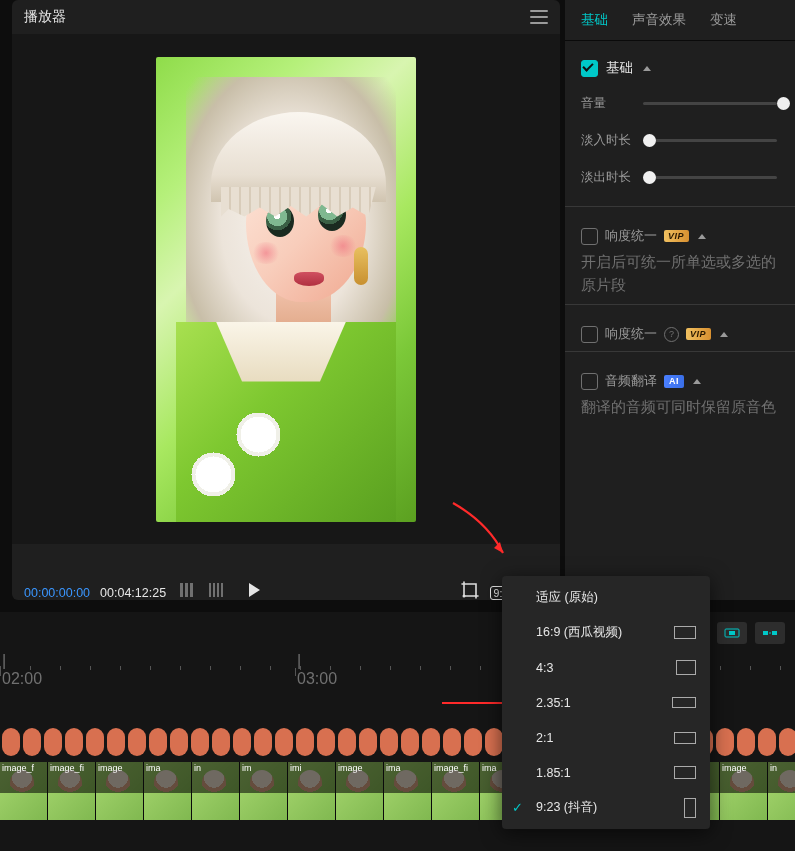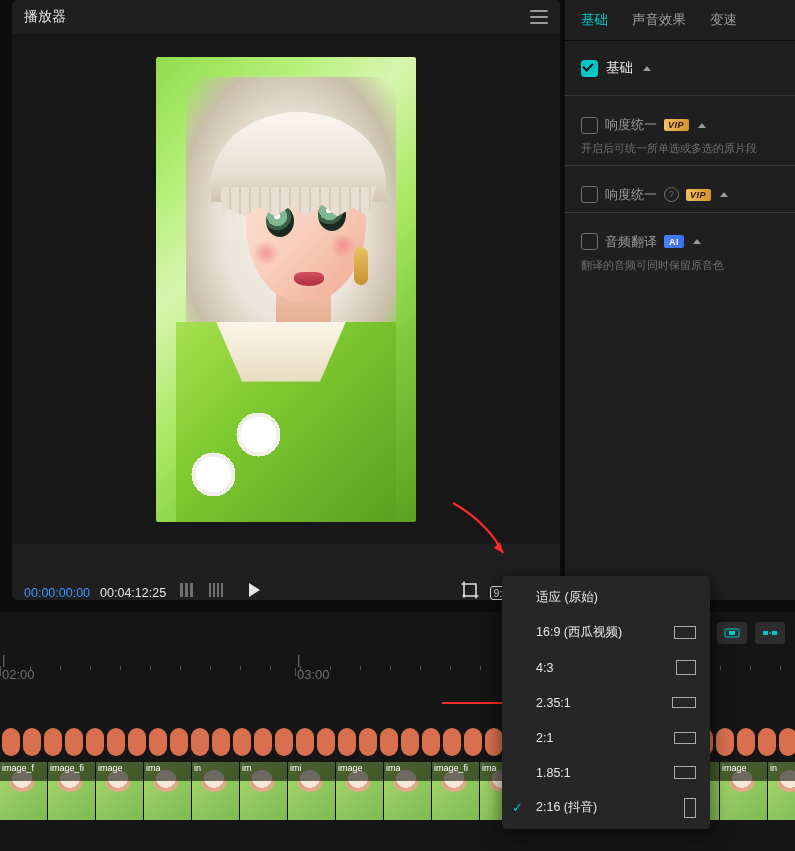--- a/index.html
+++ b/index.html
@@ -73,38 +73,38 @@
   .row-label{width:62px;color:var(--text-dim);font-size:12.5px;}
   .slider-track{flex:1;height:3px;background:#444;border-radius:2px;position:relative;margin-right:2px;}
   .slider-thumb{position:absolute;top:-5px;width:13px;height:13px;border-radius:50%;background:#f0f0f0;}
   .divider{height:1px;background:var(--border);margin:8px -16px 18px -16px;}
   .feature{margin-bottom:8px;margin-top:20px;}
   .feature-hd{display:flex;align-items:center;gap:7px;margin-bottom:6px;}
   .feature-title{font-size:13px;color:var(--text-dim);}
   .vip-badge{font-size:9px;font-weight:700;font-style:italic;color:#2a1800;background:linear-gradient(90deg,#f0c060,#d89030);padding:1px 5px 1px 4px;border-radius:2px;letter-spacing:0.5px;}
   .ai-badge{font-size:9px;font-weight:700;color:#fff;background:linear-gradient(90deg,#4a7fff,#3a6fe8);padding:1.5px 5px;border-radius:2px;letter-spacing:0.5px;}
   .qmark{width:13px;height:13px;border:1px solid var(--text-dim2);border-radius:50%;font-size:9px;line-height:12px;text-align:center;color:var(--text-dim2);}
-  .feature-desc{font-size:11px;color:var(--text-dim2);line-height:1.5;}
+  .feature-desc{font-size:15px;color:var(--text-dim2);line-height:1.5;}
   
   .timeline{position:absolute;left:0;right:0;top:612px;bottom:0;background:#151515;}
   .tl-tools{position:absolute;right:10px;top:10px;display:flex;gap:8px;}
   .tl-tool{width:30px;height:22px;border-radius:3px;background:var(--panel3);display:flex;align-items:center;justify-content:center;}
   .tl-tool.a{color:var(--cyan);} .tl-tool.b{color:var(--cyan);}
-  .ruler{position:absolute;left:0;right:0;top:42px;height:20px;color:var(--text-dim2);font-size:13px;}
+  .ruler{position:absolute;left:0;right:0;top:42px;height:20px;color:var(--text-dim2);font-size:16px;}
   .tick{position:absolute;top:0;}
   .tick::before{content:"";position:absolute;left:0;top:14px;width:1px;height:6px;background:#555;}
   .tick.minor::before{height:4px;top:12px;}
   .tick.label::before{height:8px;}
   .tick-label{position:absolute;left:2px;top:-2px;}
   .waveform{position:absolute;left:0;right:0;top:116px;height:28px;display:flex;gap:3px;padding:0 2px;overflow:hidden;}
   .wave-seg{flex:none;width:18px;height:28px;background:#d87050;border-radius:9px;}
   .thumbs{position:absolute;left:0;right:0;top:150px;height:58px;display:flex;gap:0;overflow:hidden;}
   .thumb{flex:none;width:47px;height:58px;background:linear-gradient(135deg,#a8d870,#80b850);position:relative;overflow:hidden;border-right:1px solid #0a0a0a;}
   .thumb::before{content:"";position:absolute;top:8px;left:10px;width:24px;height:26px;background:radial-gradient(circle at 50% 30%,#f5e8d8 0 10px,#e0a888 10px 14px,transparent 14px);border-radius:50% 50% 40% 40%;}
-  .thumb-label{position:absolute;top:0;left:0;right:0;height:19px;background:rgba(0,0,0,0.55);color:#fff;font-size:9px;line-height:13px;padding:0 2px;overflow:hidden;white-space:nowrap;}
+  .thumb-label{position:absolute;top:0;left:0;right:0;height:31px;background:rgba(0,0,0,0.55);color:#fff;font-size:9px;line-height:13px;padding:0 2px;overflow:hidden;white-space:nowrap;}
   
   .ratio-menu{position:absolute;left:502px;top:576px;width:208px;background:#262626;border-radius:4px;box-shadow:0 4px 20px rgba(0,0,0,0.6);padding:4px 0;z-index:50;}
   .ratio-item{display:flex;align-items:center;height:35px;padding:0 14px 0 34px;font-size:12.5px;color:var(--text);cursor:pointer;position:relative;}
   .ratio-swatch{position:absolute;right:14px;border:1.3px solid #aaa;}
   .ratio-check{position:absolute;left:10px;color:var(--cyan);font-size:13px;}
   
   .arrow{position:absolute;pointer-events:none;}
   .arrow svg{overflow:visible;}
   .arrow path,.arrow line{stroke:var(--arrow);stroke-width:2.2;fill:none;}
   .arrow polygon{fill:var(--arrow);}
@@ -183,20 +183,40 @@
         <div class="side-tab active">基础</div>
         <div class="side-tab">声音效果</div>
         <div class="side-tab">变速</div>
       </div>
     <div class="side-body">
       <div class="section-hd">
         <div class="chk on"></div>
         <div class="sec-title">基础</div>
         <div class="chev"></div>
       </div>
+      <div id="sliders">
+          <div class="row">
+            <div class="row-label">音量</div>
+            <div class="slider-track">
+              <div class="slider-thumb" style="left:100%"></div>
+            </div>
+          </div>
+          <div class="row">
+            <div class="row-label">淡入时长</div>
+            <div class="slider-track">
+              <div class="slider-thumb" style="left:0%"></div>
+            </div>
+          </div>
+          <div class="row">
+            <div class="row-label">淡出时长</div>
+            <div class="slider-track">
+              <div class="slider-thumb" style="left:0%"></div>
+            </div>
+          </div>
+        </div>
       <div class="divider"></div>
       <div id="features">
           <div class="feature">
             <div class="feature-hd">
               <div class="chk"></div>
               <div class="feature-title">响度统一</div>
               <span class="vip-badge">VIP</span>
               <div class="chev"></div>
             </div>
             <div class="feature-desc">开启后可统一所单选或多选的原片段</div>
@@ -390,21 +410,21 @@
       <div class="ratio-item">
         <span>2:1</span>
         <span class="ratio-swatch" style="width:20px;height:10px"></span>
       </div>
       <div class="ratio-item">
         <span>1.85:1</span>
         <span class="ratio-swatch" style="width:20px;height:11px"></span>
       </div>
       <div class="ratio-item">
         <span class="ratio-check">✓</span>
-        <span>2:16 (抖音)</span>
+        <span>9:23 (抖音)</span>
         <span class="ratio-swatch" style="width:10px;height:18px"></span>
       </div>
     </div>
 
   <div class="arrow" style="left:448px;top:498px;">
     <svg width="70" height="70">
         <path d="M5 5 Q40 25 55 55"></path>
         <polygon points="55,55 46,50 52,44"></polygon>
       </svg>
   </div>

